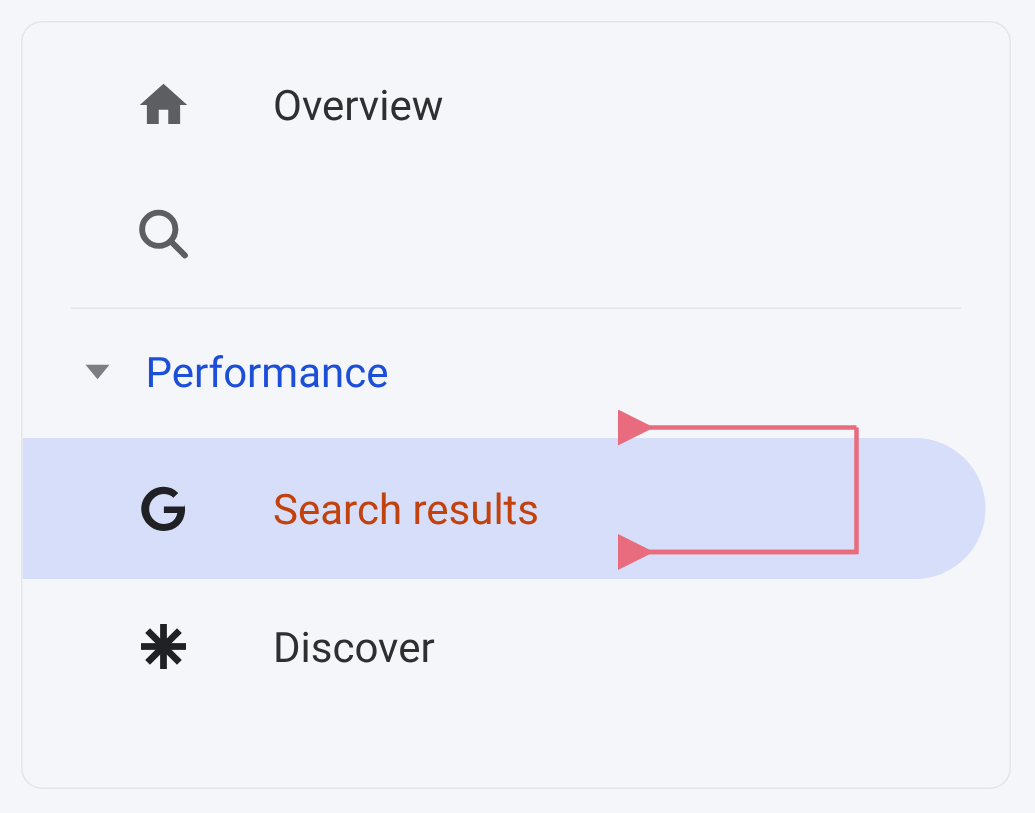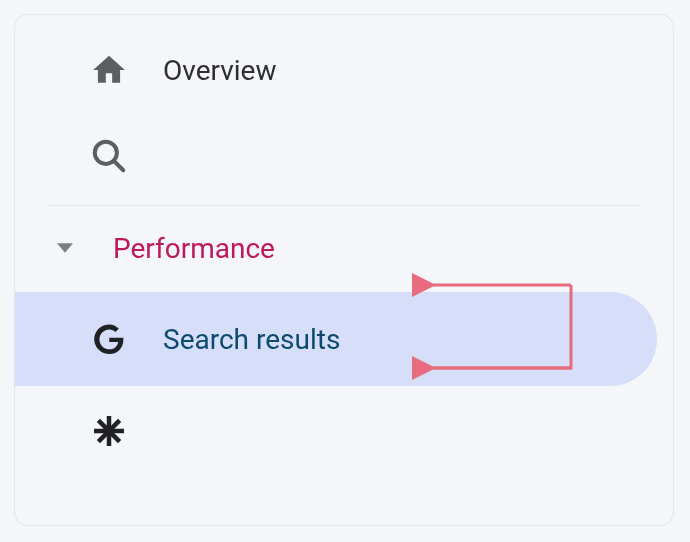--- a/index.html
+++ b/index.html
@@ -23,20 +23,21 @@
       height: 512px;
       position: relative;
       overflow: hidden;
     }
     .nav-item {
       display: flex;
       align-items: center;
       height: 86px;
       padding-left: 72px;
       cursor: pointer;
+      gap: 19px;
     }
     .nav-item .icon {
       width: 44px;
       height: 44px;
       display: flex;
       align-items: center;
       justify-content: center;
       flex-shrink: 0;
     }
     .nav-item .label {
@@ -61,34 +62,34 @@
       width: 20px;
       height: 20px;
       display: flex;
       align-items: center;
       justify-content: center;
       color: #7b7e83;
     }
     .section-label {
       font-size: 28px;
       font-weight: 400;
-      color: #be185d;
-      margin-left: 38px;
+      color: #1d4ed8;
+      margin-left: 22px;
     }
     .selected-item {
       background: #d6defa;
       border-top-right-radius: 60px;
       border-bottom-right-radius: 60px;
       margin-right: 16px;
       height: 94px;
       margin-top: 14px;
     }
     .selected-item .label {
       font-weight: 400;
-      color: #0c4a6e;
+      color: #c2410c;
     }
     .arrow-overlay {
       position: absolute;
       pointer-events: none;
       top: 0;
       left: 0;
       width: 100%;
       height: 100%;
     }
   </style>
@@ -137,20 +138,21 @@
 
   <div class="nav-item" style="height:90px;">
     <span class="icon">
       <svg width="36" height="36" viewBox="0 0 24 24" fill="#202124">
         <rect x="10.5" y="2" width="3" height="20"></rect>
         <rect x="2" y="10.5" width="20" height="3"></rect>
         <rect x="10.5" y="2" width="3" height="20" transform="rotate(45 12 12)"></rect>
         <rect x="10.5" y="2" width="3" height="20" transform="rotate(-45 12 12)"></rect>
       </svg>
     </span>
+    <span class="label">Discover</span>
   </div>
 
   <svg class="arrow-overlay" width="660" height="512">
     <defs>
       <marker id="arrowhead" markerWidth="8" markerHeight="8" refX="1" refY="4" orient="auto">
         <path d="M8 0 L0 4 L8 8 Z" fill="#e86c7d"></path>
       </marker>
     </defs>
 
     <path d="M 556 270 L 556 353 L 418 353" stroke="#e86c7d" stroke-width="3" fill="none"></path>

